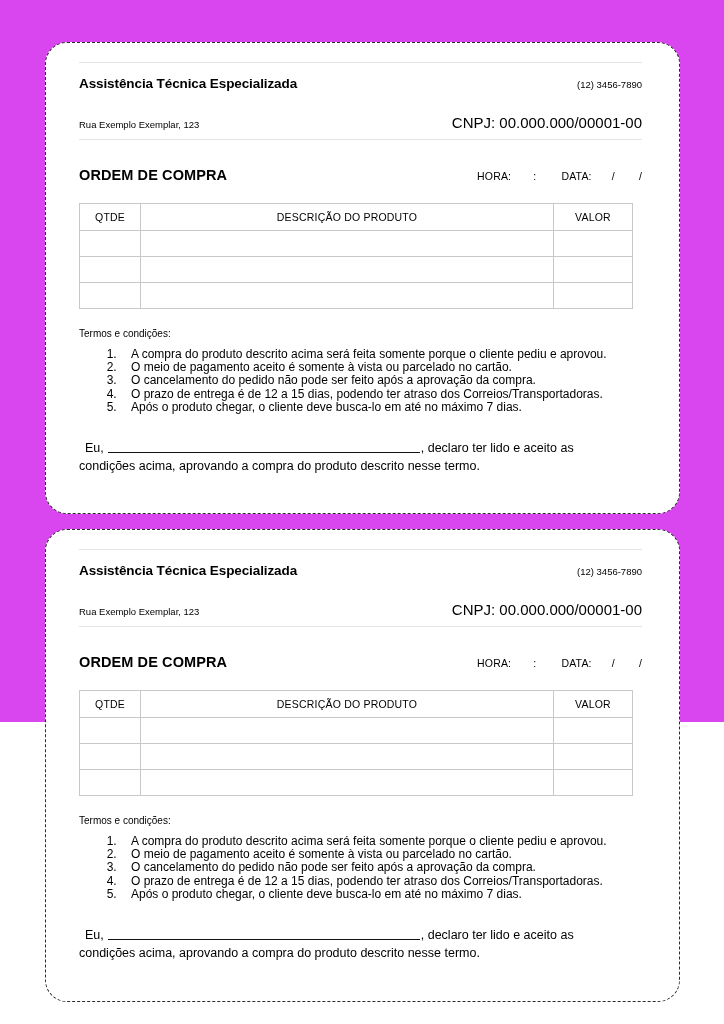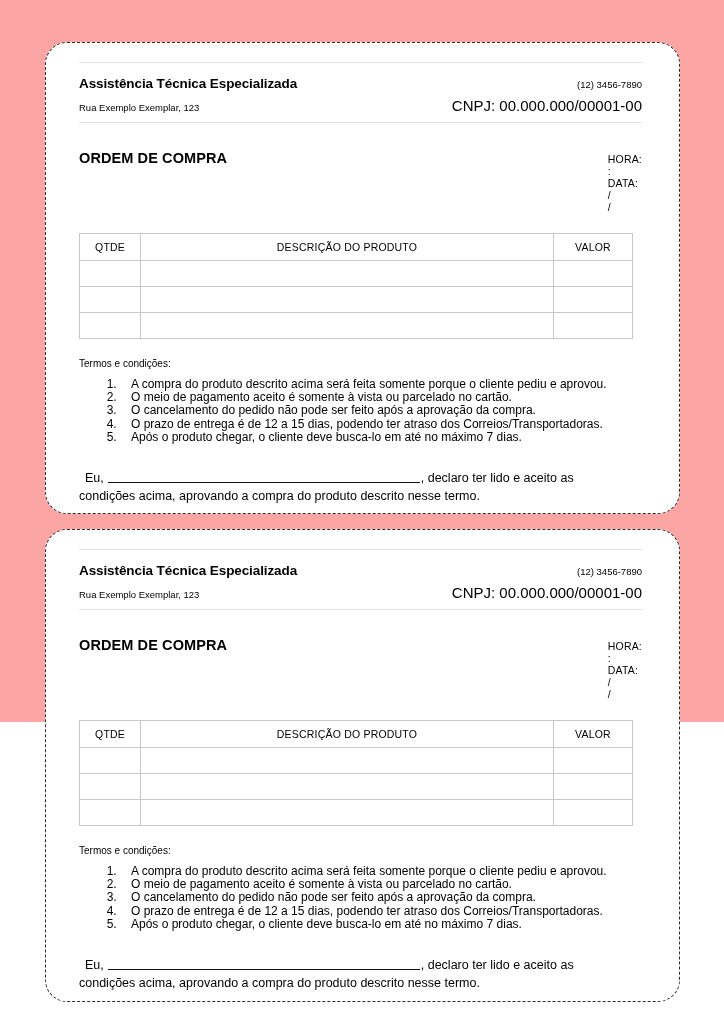--- a/index.html
+++ b/index.html
@@ -11,21 +11,21 @@
     width: 724px;
     height: 1024px;
     font-family: "Liberation Sans", sans-serif;
     color: #000000;
     overflow: hidden;
   }
   .page {
     position: relative;
     width: 724px;
     height: 722px;
-    background: #fca5a5;
+    background: #d946ef;
     box-sizing: border-box;
   }
 
   
   .card {
     position: absolute;
     left: 45px;
     width: 635px;
     box-sizing: border-box;
     border: 1.6px dashed #2b2b2b;
@@ -51,21 +51,21 @@
   }
   .rule-top { margin-top: 19px; }
   .rule-bottom { margin-top: 8px; }
 
   .head-row {
     display: flex;
     align-items: baseline;
     justify-content: space-between;
   }
   .head-row-1 { margin-top: 13px; }
-  .head-row-2 { margin-top: 6px; }
+  .head-row-2 { margin-top: 23px; }
 
   .company-name {
     font-size: 13.5px;
     font-weight: bold;
     letter-spacing: -0.1px;
   }
   .company-phone {
     font-size: 9.5px;
     font-weight: normal;
   }
@@ -86,21 +86,20 @@
     font-size: 14.5px;
     font-weight: bold;
     letter-spacing: 0.1px;
   }
   .meta {
     margin-left: auto;
     display: flex;
     align-items: baseline;
     font-size: 10.5px;
     white-space: pre;
-    flex-direction: column;
   }
   .meta .lbl { letter-spacing: 0.2px; }
   .meta .gap-a { display: inline-block; width: 22px; }
   .meta .gap-b { display: inline-block; width: 25px; }
   .meta .gap-c { display: inline-block; width: 20px; }
   .meta .gap-d { display: inline-block; width: 24px; }
 
   
   table.order-table {
     margin-top: 20px;

